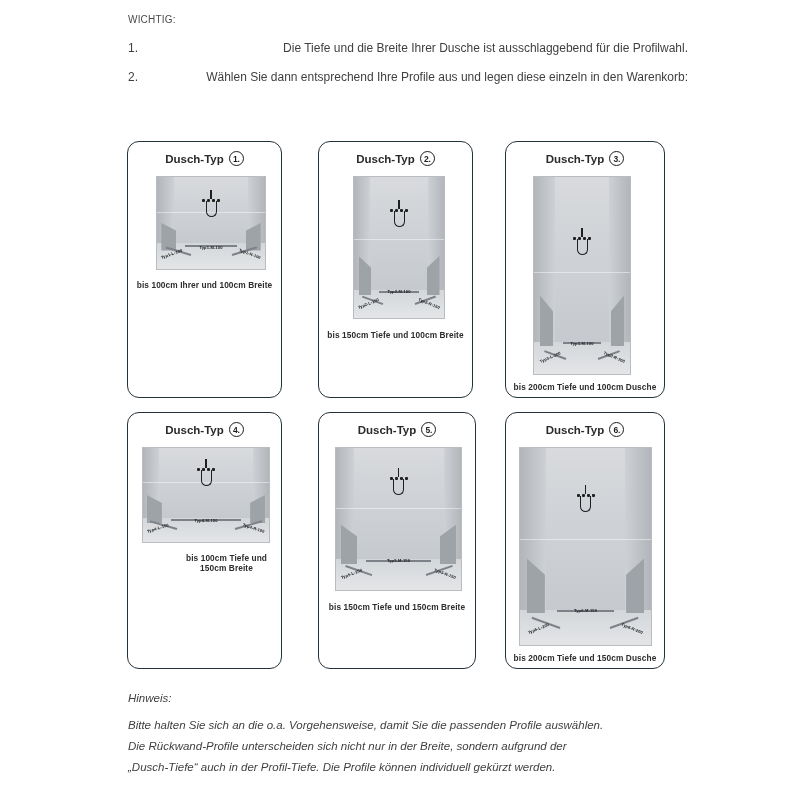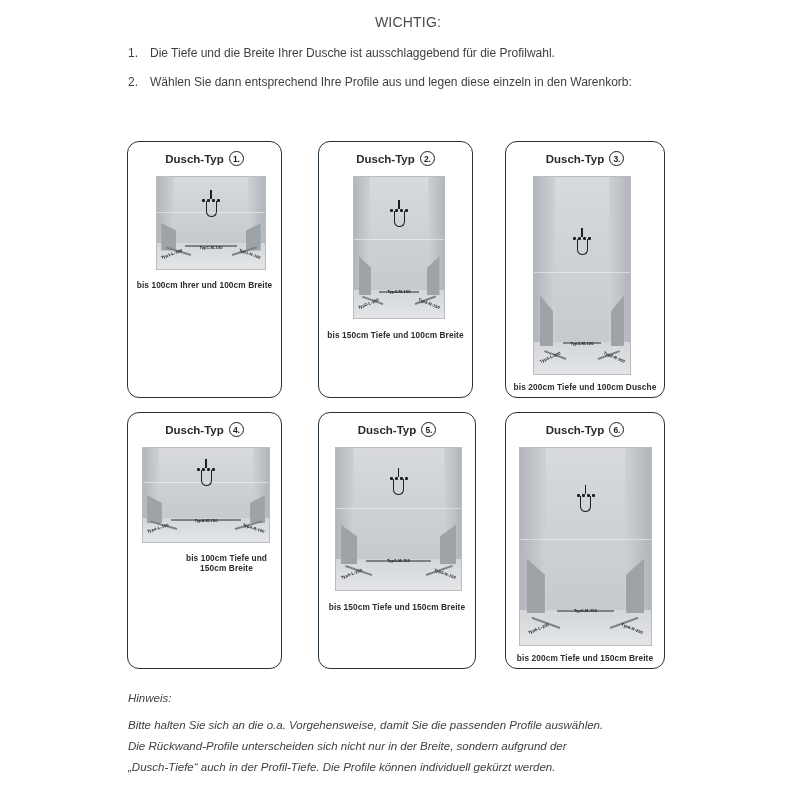--- a/index.html
+++ b/index.html
@@ -23,38 +23,37 @@
   }
 
   
   .intro {
     position: absolute;
     left: 128px;
     top: 14px;
     width: 560px;
   }
   .intro-title {
-    font-size: 14px;
+    font-size: 10px;
     color: #4a4a4a;
     letter-spacing: .2px;
     margin-bottom: 14px;
-    text-align: center;
   }
   .li-row {
     display: flex;
     align-items: flex-start;
     font-size: 12px;
     color: #3f3f3f;
     line-height: 19px;
   }
   .li-num {
     width: 22px;
     flex: 0 0 22px;
   }
-  .li-body { flex: 1 1 auto; }
+  .li-body { flex: 1 1 auto; text-align: right; }
   .li-sub {
     margin-left: 22px;
     font-size: 12px;
     color: #3f3f3f;
     line-height: 19px;
   }
   .li-sub.indent-more { margin-left: 28px; }
   .gap { height: 10px; }
 
   
@@ -431,21 +430,21 @@
           <div class="sh-hose"></div>
         </div>
         <div class="rail-m" style="left:28%;right:28%;bottom:17%;height:2px;"></div>
         <div class="rail-l" style="left:8%;bottom:8%;width:23%;height:2px;transform:rotate(20deg);transform-origin:right center;"></div>
         <div class="rail-r" style="right:8%;bottom:8%;width:23%;height:2px;transform:rotate(-20deg);transform-origin:left center;"></div>
         <div class="lbl" style="left:7%;bottom:5%;transform:rotate(-22deg);transform-origin:left bottom;">Typ6-L-200</div>
         <div class="lbl" style="left:50%;bottom:16%;transform:translateX(-50%);">Typ6-M-150</div>
         <div class="lbl" style="right:7%;bottom:5%;transform:rotate(22deg);transform-origin:right bottom;">Typ6-R-200</div>
       </div>
     </div>
-    <div class="caption" style="top:240px;">bis 200cm Tiefe und 150cm Breite</div>
+    <div class="caption" style="top:240px;">bis 200cm Tiefe und 150cm Dusche</div>
   </div>
 
   <div class="footer">
     <div class="footer-line footer-title">Hinweis:</div>
     <div class="footer-line">Bitte halten Sie sich an die o.a. Vorgehensweise, damit Sie die passenden Profile auswählen.</div>
     <div class="footer-line">Die Rückwand-Profile unterscheiden sich nicht nur in der Breite, sondern aufgrund der</div>
     <div class="footer-line">„Dusch-Tiefe“ auch in der Profil-Tiefe. Die Profile können individuell gekürzt werden.</div>
   </div>
 
 </div>

